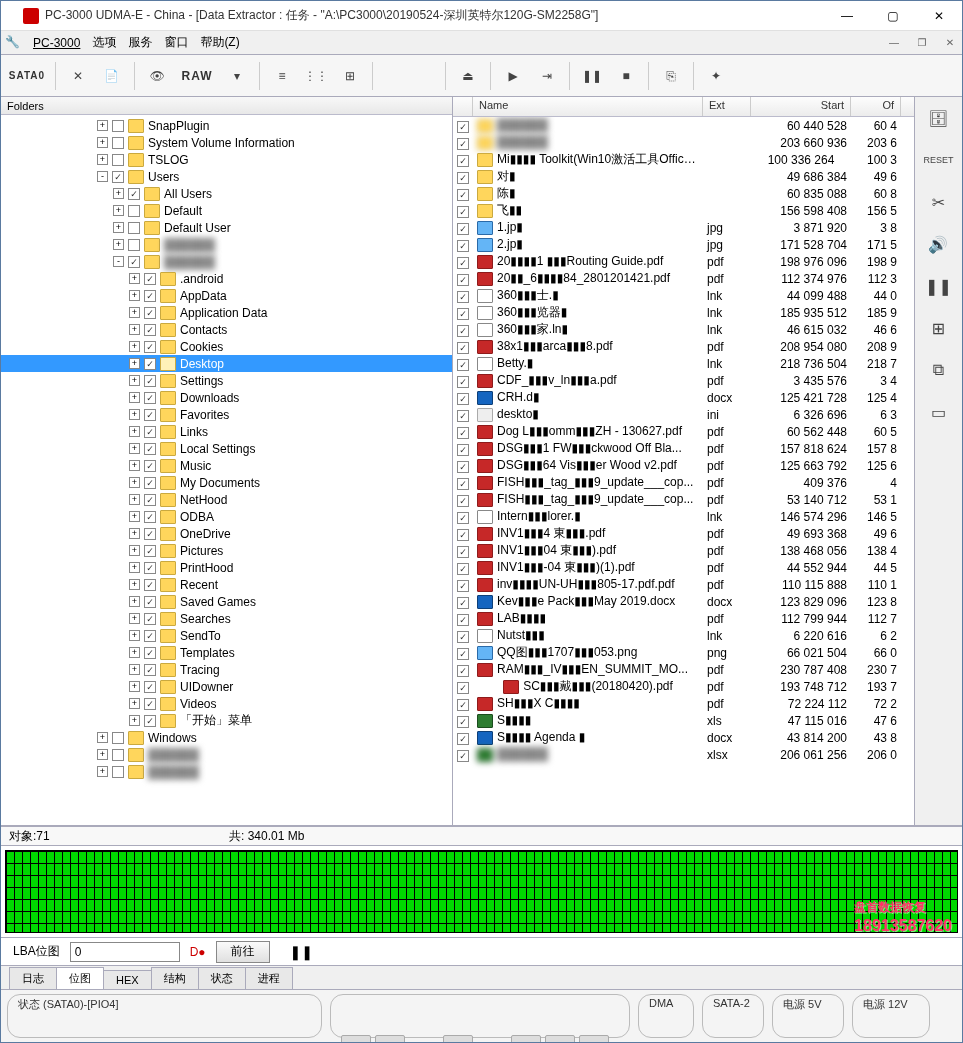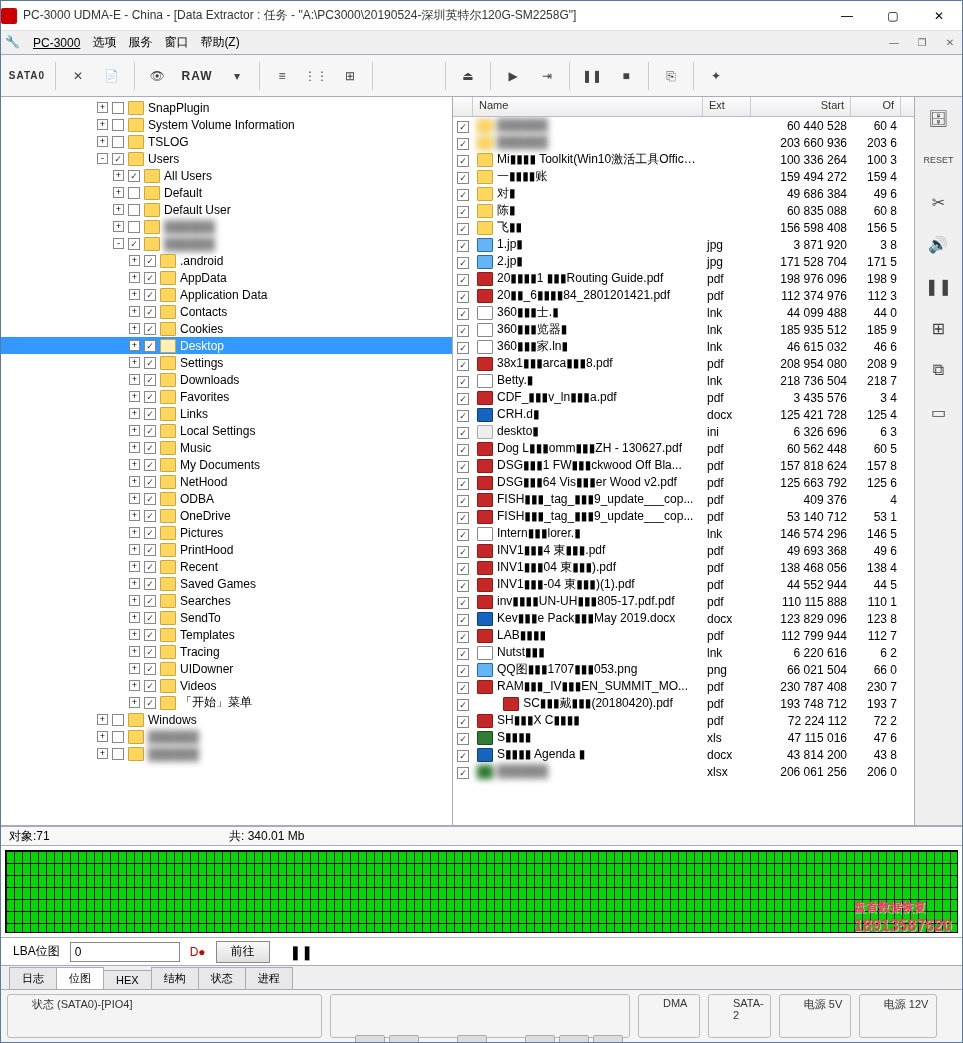--- a/index.html
+++ b/index.html
@@ -1,19 +1,19 @@
 <!DOCTYPE html>
 <html><head>
 <meta charset="utf-8">
 <style>
 * { margin:0; padding:0; box-sizing:border-box; font-family:"Microsoft YaHei",Tahoma,sans-serif; font-size:12px; }
 body { background:#fff; width:963px; height:1043px; overflow:hidden; display:flex; flex-direction:column; border:1px solid #5a7aa0; }
 
 
-.titlebar { height:30px; background:#fff; display:flex; align-items:center; padding:0 0 0 0; border-bottom:1px solid #e0e0e0; }
+.titlebar { height:30px; background:#fff; display:flex; align-items:center; padding:0 0 0 22px; border-bottom:1px solid #e0e0e0; }
 .titlebar .appicon { width:16px; height:16px; background:#c00; border-radius:2px; margin-right:6px; }
 .titlebar .title { flex:1; color:#333; }
 .titlebar .winbtns { display:flex; }
 .titlebar .winbtn { width:46px; height:30px; display:flex; align-items:center; justify-content:center; color:#000; }
 
 
 .menubar { height:24px; display:flex; align-items:center; padding:0 4px; gap:12px; border-bottom:1px solid #aab; background:#f0f0f0; }
 .menubar .menuicon { width:16px; height:16px; }
 .menubar .menuitem { color:#000; cursor:pointer; }
 .menubar .menuitem u { text-decoration:underline; }
@@ -81,21 +81,21 @@
 .lbarow input { width:110px; height:20px; border:1px solid #888; padding:0 4px; }
 .lbarow .btn { height:22px; padding:0 14px; border:1px solid #888; background:linear-gradient(#fafafa,#e0e0e0); }
 
 
 .tabsrow { height:24px; display:flex; align-items:flex-end; padding:0 8px; gap:0; background:#f0f0f0; border-bottom:1px solid #aab;}
 .tab { padding:3px 12px; background:#e8e8e8; border:1px solid #aab; border-bottom:none; margin-right:-1px; font-size:11px; }
 .tab.active { background:#fff; }
 
 
 .statuspanel { height:52px; display:flex; padding:4px 6px; gap:8px; background:#f4f4f4; }
-.sgroup { border:1px solid #bbb; border-radius:3px; padding:2px 6px 4px 24px; display:flex; flex-direction:column; }
+.sgroup { border:1px solid #bbb; border-radius:13px; padding:2px 6px 4px 10px; display:flex; flex-direction:column; }
 .sgroup .glabel { font-size:11px; color:#333; margin-bottom:2px; }
 .sgroup .lights { display:flex; gap:4px; }
 .light { display:flex; flex-direction:column; align-items:center; gap:1px;margin-top:38px; }
 .light .led { width:30px; height:10px; border-radius:2px; background:#c5e6b3; border:1px solid #6a9a55; }
 .light .led.off { background:#ddd; border-color:#aaa; }
 .light .led.on { background:#4caf50; }
 .light .ltxt { font-size:10px; }
 .light .ltxt.blue { color:#0050c8; }
 .light .ltxt.red { color:#c00; }
 .light .ltxt.green { color:#1a7a1a; }
@@ -157,20 +157,21 @@
   <div class="tbtn">■</div>
   <div class="tsep"></div>
   <div class="tbtn">⎘</div>
   <div class="tsep"></div>
   <div class="tbtn">✦</div>
 </div>
 
 <div class="main">
 
   <div class="leftpane">
+    <div class="foldershdr">Folders</div>
     <div class="tree" id="tree">
         <div class="treerow">
           <span class="indent" style="width: 96px;"></span>
           <span class="expander">+</span>
           <span class="chk"></span>
           <span class="fico"></span>
           <span class="label">SnapPlugin</span>
         </div>
         <div class="treerow">
           <span class="indent" style="width: 96px;"></span>
@@ -461,29 +462,22 @@
           <div class="gcell" style="width: 20px;"><span class="chk checked"></span></div>
           <div class="gcell blurred" style="width: 230px;"><span class="fileico "></span><span>██████</span></div>
           <div class="gcell" style="width: 48px;"></div>
           <div class="gcell r" style="width: 100px;">203 660 936</div>
           <div class="gcell r" style="width: 50px;">203 6</div>
         </div>
         <div class="grow">
           <div class="gcell" style="width: 20px;"><span class="chk checked"></span></div>
           <div class="gcell" style="width: 230px;"><span class="fileico "></span><span>Mi▮▮▮▮ Toolkit(Win10激活工具Office...</span></div>
           <div class="gcell" style="width: 48px;"></div>
-          <div class="gcell r" style="width: 100px;">100 336 264</div>
+          <div class="gcell r" style="width: 100px; text-align: center;">100 336 264</div>
           <div class="gcell r" style="width: 50px;">100 3</div>
-        </div>
-        <div class="grow">
-          <div class="gcell" style="width: 20px;"><span class="chk checked"></span></div>
-          <div class="gcell" style="width: 230px;"><span class="fileico "></span><span>一▮▮▮▮账</span></div>
-          <div class="gcell" style="width: 48px;"></div>
-          <div class="gcell r" style="width: 100px;">159 494 272</div>
-          <div class="gcell r" style="width: 50px;">159 4</div>
         </div>
         <div class="grow">
           <div class="gcell" style="width: 20px;"><span class="chk checked"></span></div>
           <div class="gcell" style="width: 230px;"><span class="fileico "></span><span>对▮</span></div>
           <div class="gcell" style="width: 48px;"></div>
           <div class="gcell r" style="width: 100px;">49 686 384</div>
           <div class="gcell r" style="width: 50px;">49 6</div>
         </div>
         <div class="grow">
           <div class="gcell" style="width: 20px;"><span class="chk checked"></span></div>

